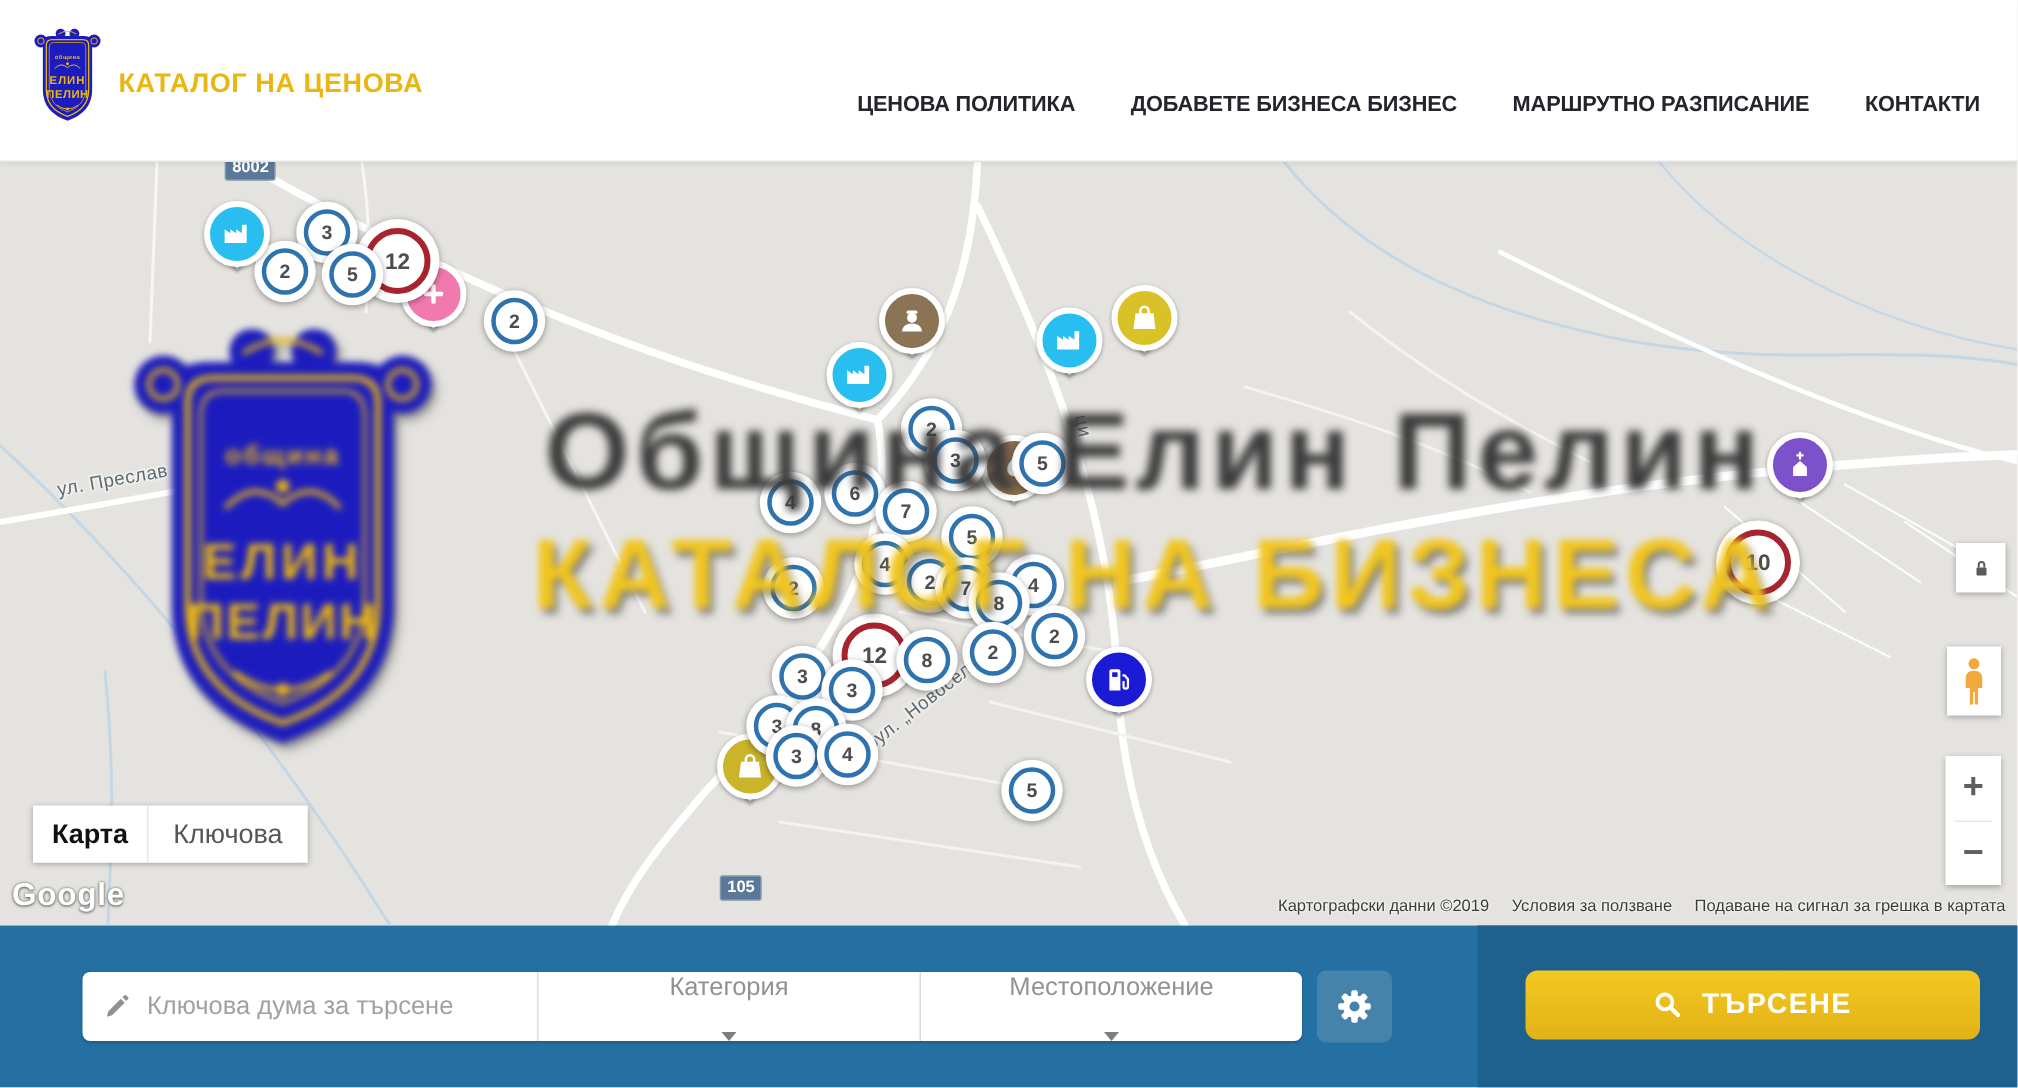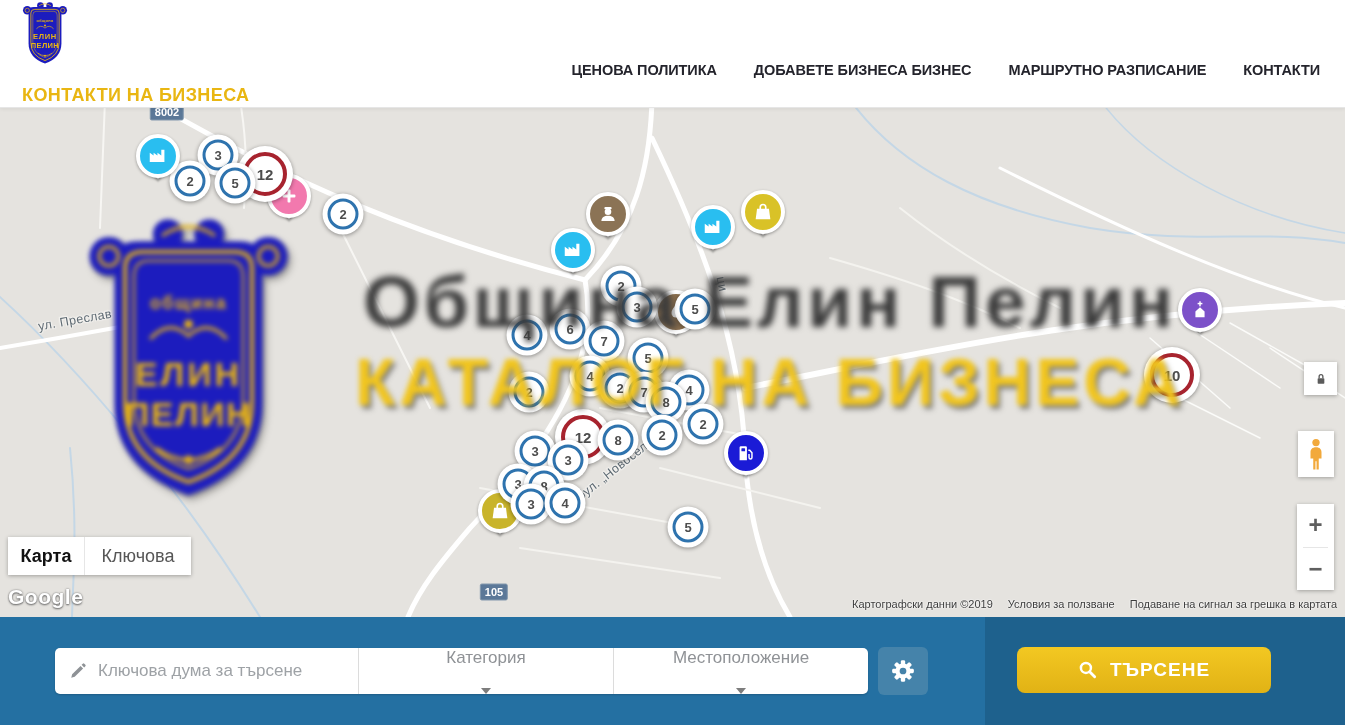--- a/index.html
+++ b/index.html
@@ -1,21 +1,21 @@
 <!DOCTYPE html>
 <html><head>
 <meta charset="utf-8">
 <style>
   * { box-sizing: border-box; margin: 0; padding: 0; }
   html,body { width:1345px; height:725px; overflow:hidden; font-family:"Liberation Sans", sans-serif; background:#fff; }
 
   
   .header { height:108px; background:#fff; display:flex; align-items:center; padding:0 25px 0 22px;
             border-bottom:1px solid #e6e6e6; box-shadow:0 1px 4px rgba(0,0,0,.07); position:relative; z-index:50; }
-  .brand { display:flex; align-items:flex-start; gap:11px; cursor:pointer;flex-direction:column; }
+  .brand { display:flex; align-items:center; gap:11px; cursor:pointer; }
   .brand-line1 { font-size:20px; font-weight:bold; color:#3e3e3e; letter-spacing:.2px; }
   .brand-line2 { font-size:18px; font-weight:bold; color:#e9b612; letter-spacing:.4px; margin-top:3px; }
   .nav { margin-left:auto; display:flex; gap:37px;margin-top:32px; }
   .nav a { text-decoration:none; font-size:14.5px; font-weight:bold; color:#24242c; letter-spacing:-0.1px; cursor:pointer; }
 
   
   .map { position:relative; width:1345px; height:509px; background:#e5e3df; overflow:hidden; }
   .map-roads { position:absolute; left:0; top:0; z-index:1; }
 
   .shield { position:absolute; transform:translate(-50%,-50%); background:#5b7898; border:1px solid #8398ad;
@@ -42,21 +42,21 @@
 
   
   .wm-emblem { position:absolute; left:85px; top:107px; z-index:20; pointer-events:none; }
   .wm-t1 { position:absolute; left:330px; top:152px; width:880px; text-align:center; z-index:20; pointer-events:none;
            font-size:73px; font-weight:bold; color:#3b3b3b; letter-spacing:4px; filter:blur(3px); white-space:nowrap; }
   .wm-t2 { position:absolute; left:340px; top:236px; width:860px; text-align:center; z-index:20; pointer-events:none;
            font-size:66px; font-weight:bold; color:#f1c51e; letter-spacing:4px; filter:blur(2.6px); white-space:nowrap;
            text-shadow:3px 4px 3px rgba(45,45,45,.55); }
 
   
-  .maptype { position:absolute; left:8px; top:429px; display:flex; z-index:30; box-shadow:0 1px 4px rgba(0,0,0,.3); cursor:pointer; }
+  .maptype { position:absolute; left:22px; top:429px; display:flex; z-index:30; box-shadow:0 1px 4px rgba(0,0,0,.3); cursor:pointer; }
   .maptype .mt { background:#fff; height:38px; display:flex; align-items:center; justify-content:center; font-size:18px; }
   .mt-map { width:76px; font-weight:bold; color:#111; }
   .mt-sat { width:107px; color:#565656; border-left:1px solid #e6e6e6; }
   .glogo { position:absolute; left:8px; top:477px; z-index:30; font-size:21px; font-weight:bold; color:#fff; letter-spacing:.5px;
            text-shadow:0 1px 2px rgba(100,100,100,.95), 0 0 2px rgba(100,100,100,.8); cursor:pointer; }
   .attrib { position:absolute; right:8px; top:490px; z-index:30; display:flex; gap:15px; font-size:11px; color:#3c3c3c;
             text-shadow:0 0 2px #fff,0 0 2px #fff; }
   .attrib span, .attrib a { color:#3c3c3c; text-decoration:none; }
   .ctl { position:absolute; background:#fff; box-shadow:0 1px 4px rgba(0,0,0,.3); z-index:30;
          display:flex; align-items:center; justify-content:center; cursor:pointer; }
@@ -73,21 +73,21 @@
   .fields { position:absolute; left:55px; top:31px; width:813px; height:46px; background:#fff; border-radius:5px;
             display:flex; box-shadow:0 1px 2px rgba(0,0,0,.18); }
   .f-key { width:303px; display:flex; align-items:center; gap:11px; padding:0 14px; }
   .f-key input { border:none; outline:none; flex:1; font-size:17px; color:#333; font-family:"Liberation Sans",sans-serif; background:transparent; }
   .f-key input::placeholder { color:#9ea2a6; }
   .fdiv { width:1px; background:#dcdcdc; margin:0; }
   .f-sel { width:254px; display:flex; align-items:center; justify-content:space-between; padding:0 16px; font-size:17px; color:#8f9296; cursor:pointer;flex-direction:column; }
   .caret { width:0; height:0; border-left:5px solid transparent; border-right:5px solid transparent; border-top:6px solid #7d7d7d; }
   .gear-btn { position:absolute; left:878px; top:30px; width:50px; height:48px; background:#4583aa; border:none; border-radius:6px;
               display:flex; align-items:center; justify-content:center; cursor:pointer; }
-  .search-btn { position:absolute; left:1017px; top:30px; width:254px; height:46px; border:none; border-radius:8px;
+  .search-btn { position:absolute; left:1017px; top:30px; width:303px; height:46px; border:none; border-radius:8px;
                 background:linear-gradient(#f3c822,#e1b215); color:#fff; font-weight:bold; font-size:19px; letter-spacing:1px;
                 display:flex; align-items:center; justify-content:center; gap:12px; cursor:pointer; font-family:"Liberation Sans",sans-serif; }
 </style>
 </head>
 <body>
 
 <div class="header">
   <div class="brand">
     <span><svg width="46" height="66" viewBox="0 0 140 200">
     <circle cx="16" cy="28" r="13" fill="#1c1cbe"></circle>
@@ -102,21 +102,21 @@
     <path d="M33,42 Q33,31 43,31 L97,31 Q107,31 107,42 L107,124 Q107,159 70,172 Q33,159 33,124 Z" fill="none" stroke="#e9b612" stroke-width="1.4"></path>
     <text x="70" y="64" text-anchor="middle" font-size="12" font-weight="bold" fill="#e9b612" letter-spacing="1">община</text>
     <path d="M44,84 Q57,70 70,82 Q83,70 96,84" fill="none" stroke="#e9b612" stroke-width="2"></path>
     <circle cx="70" cy="74" r="3" fill="#e9b612"></circle>
     <text x="70" y="116" text-anchor="middle" font-size="23" font-weight="bold" fill="#e9b612" letter-spacing="2">ЕЛИН</text>
     <text x="70" y="143" text-anchor="middle" font-size="23" font-weight="bold" fill="#e9b612" letter-spacing="1">ПЕЛИН</text>
     <path d="M48,158 Q70,174 92,158" fill="none" stroke="#e9b612" stroke-width="2"></path>
     <circle cx="70" cy="166" r="3" fill="#e9b612"></circle>
   </svg></span>
     <span>
-      <div class="brand-line2">КОНТАКТИ НА БИЗНЕСА</div>
+      <div class="brand-line2">КАТАЛОГ НА ЦЕНОВА</div>
     </span>
   </div>
   <div class="nav">
     <a>ЦЕНОВА ПОЛИТИКА</a>
     <a>ДОБАВЕТЕ БИЗНЕСА БИЗНЕС</a>
     <a>МАРШРУТНО РАЗПИСАНИЕ</a>
     <a>КОНТАКТИ</a>
   </div>
 </div>
 

